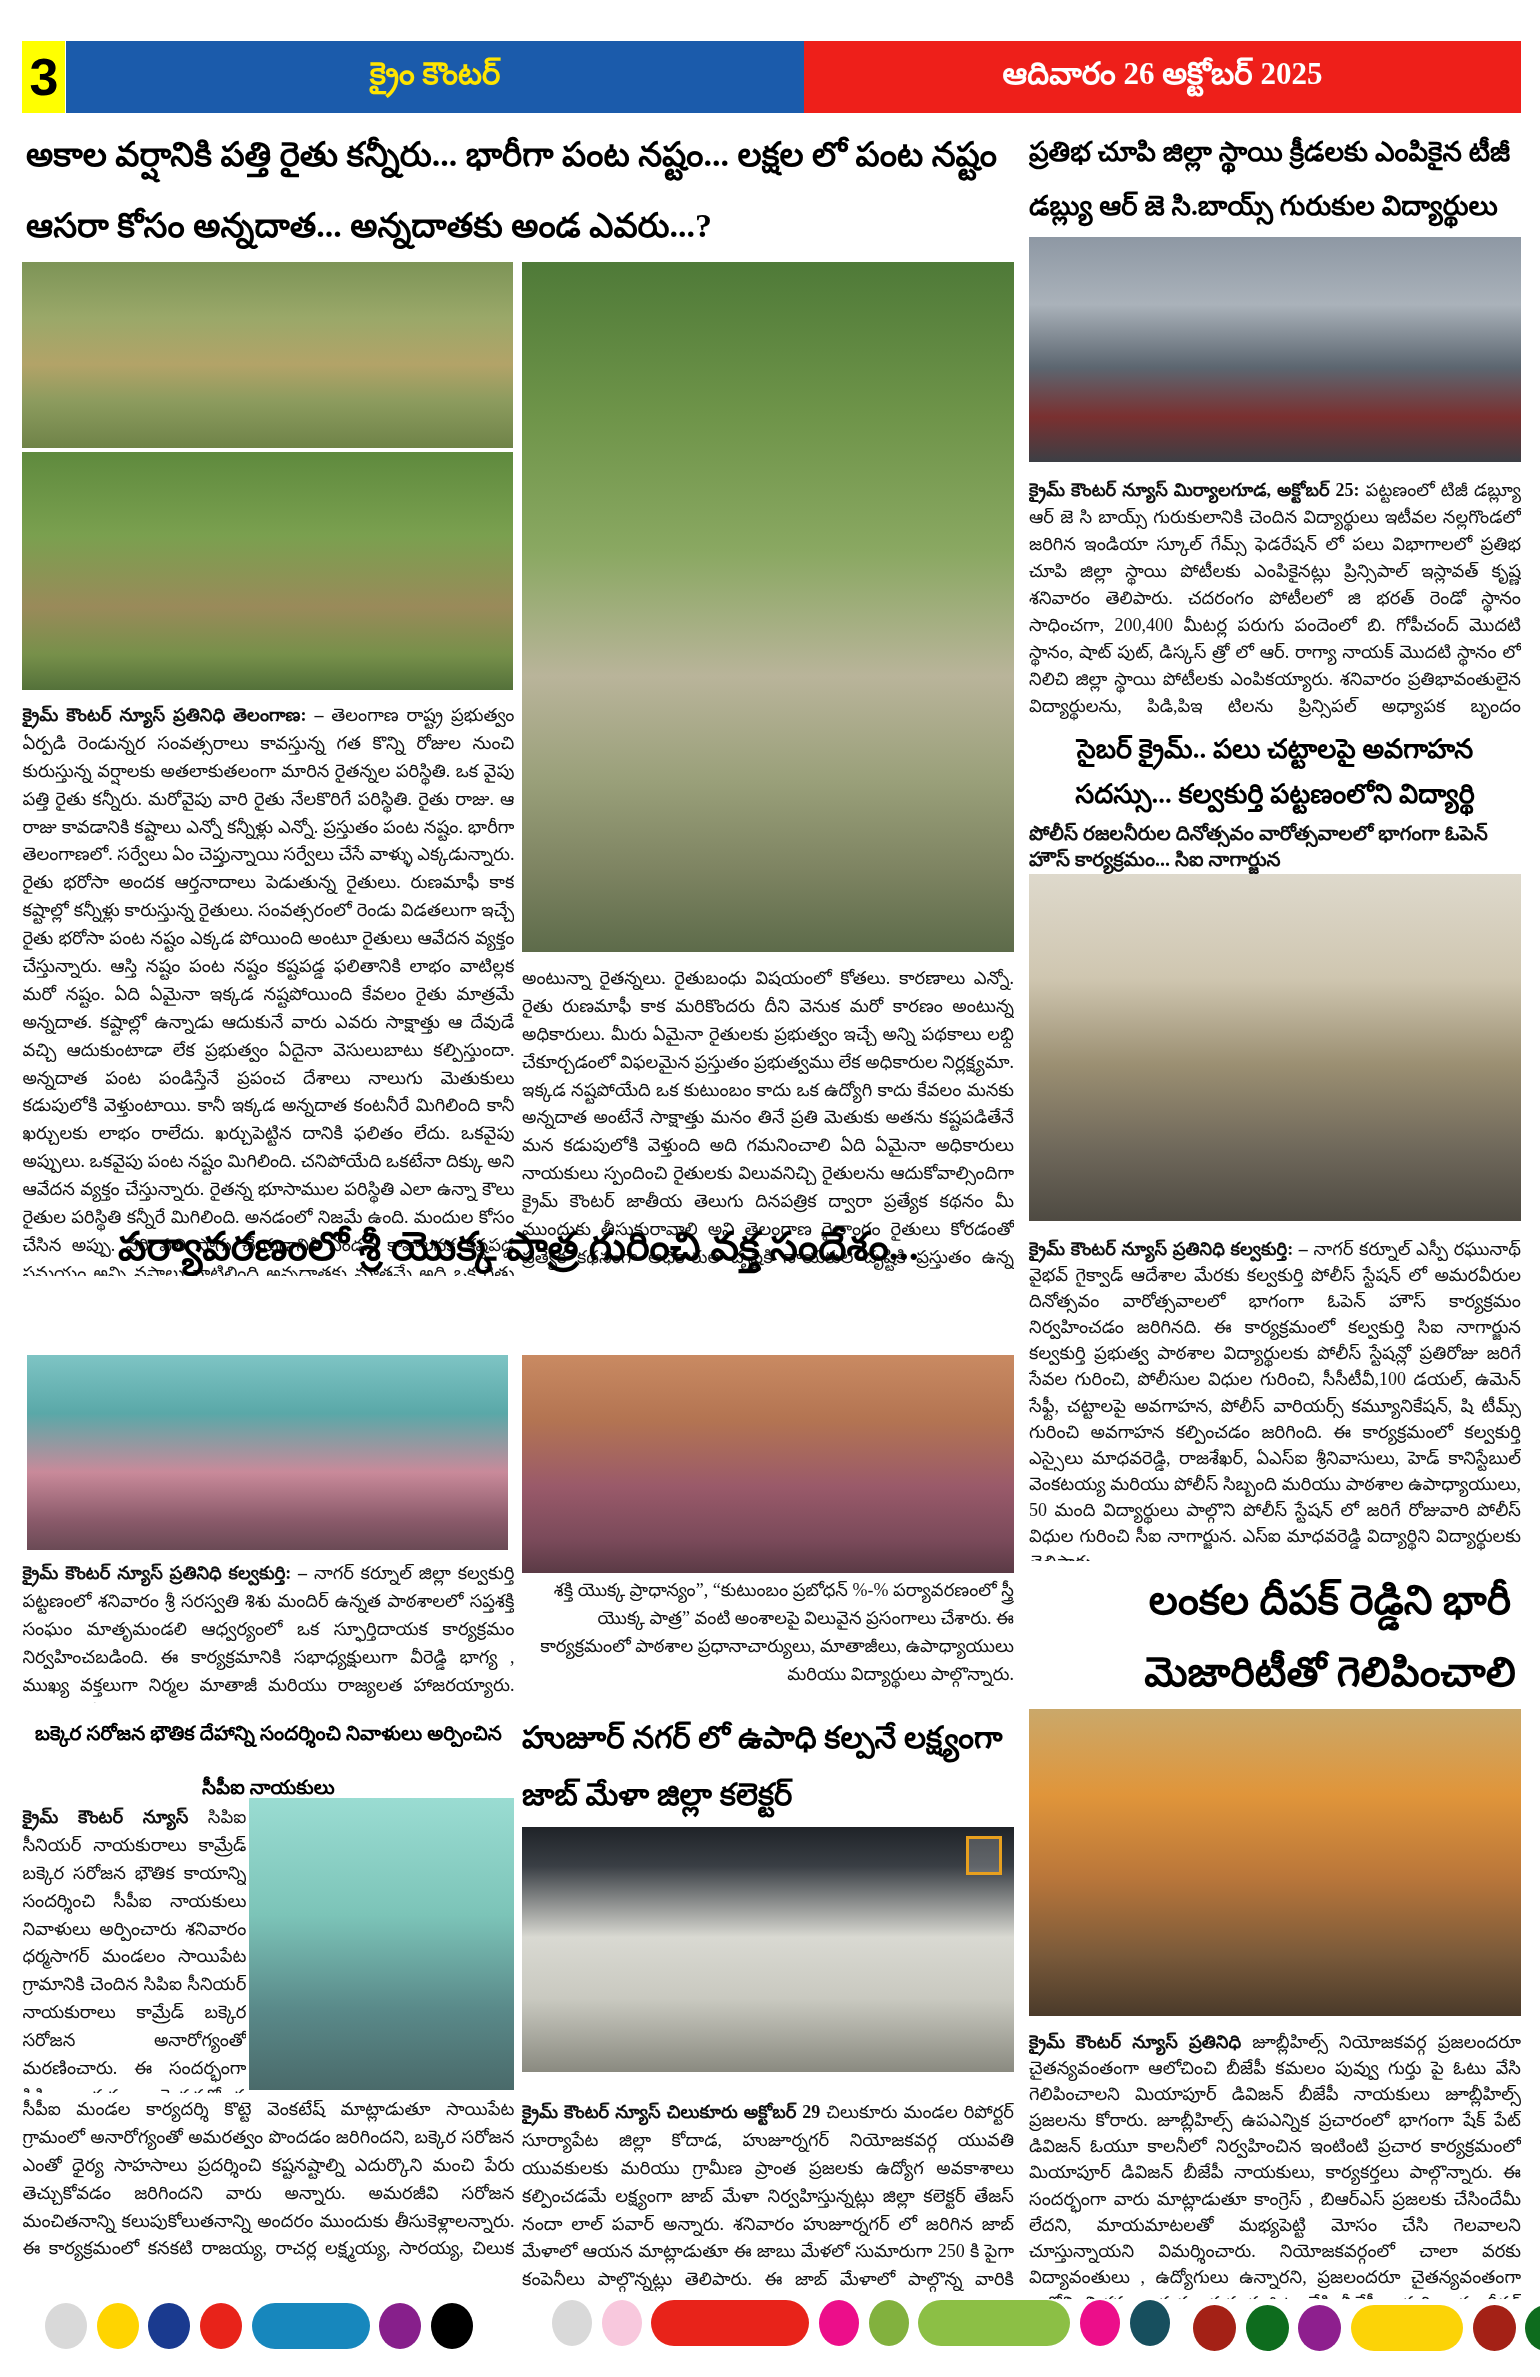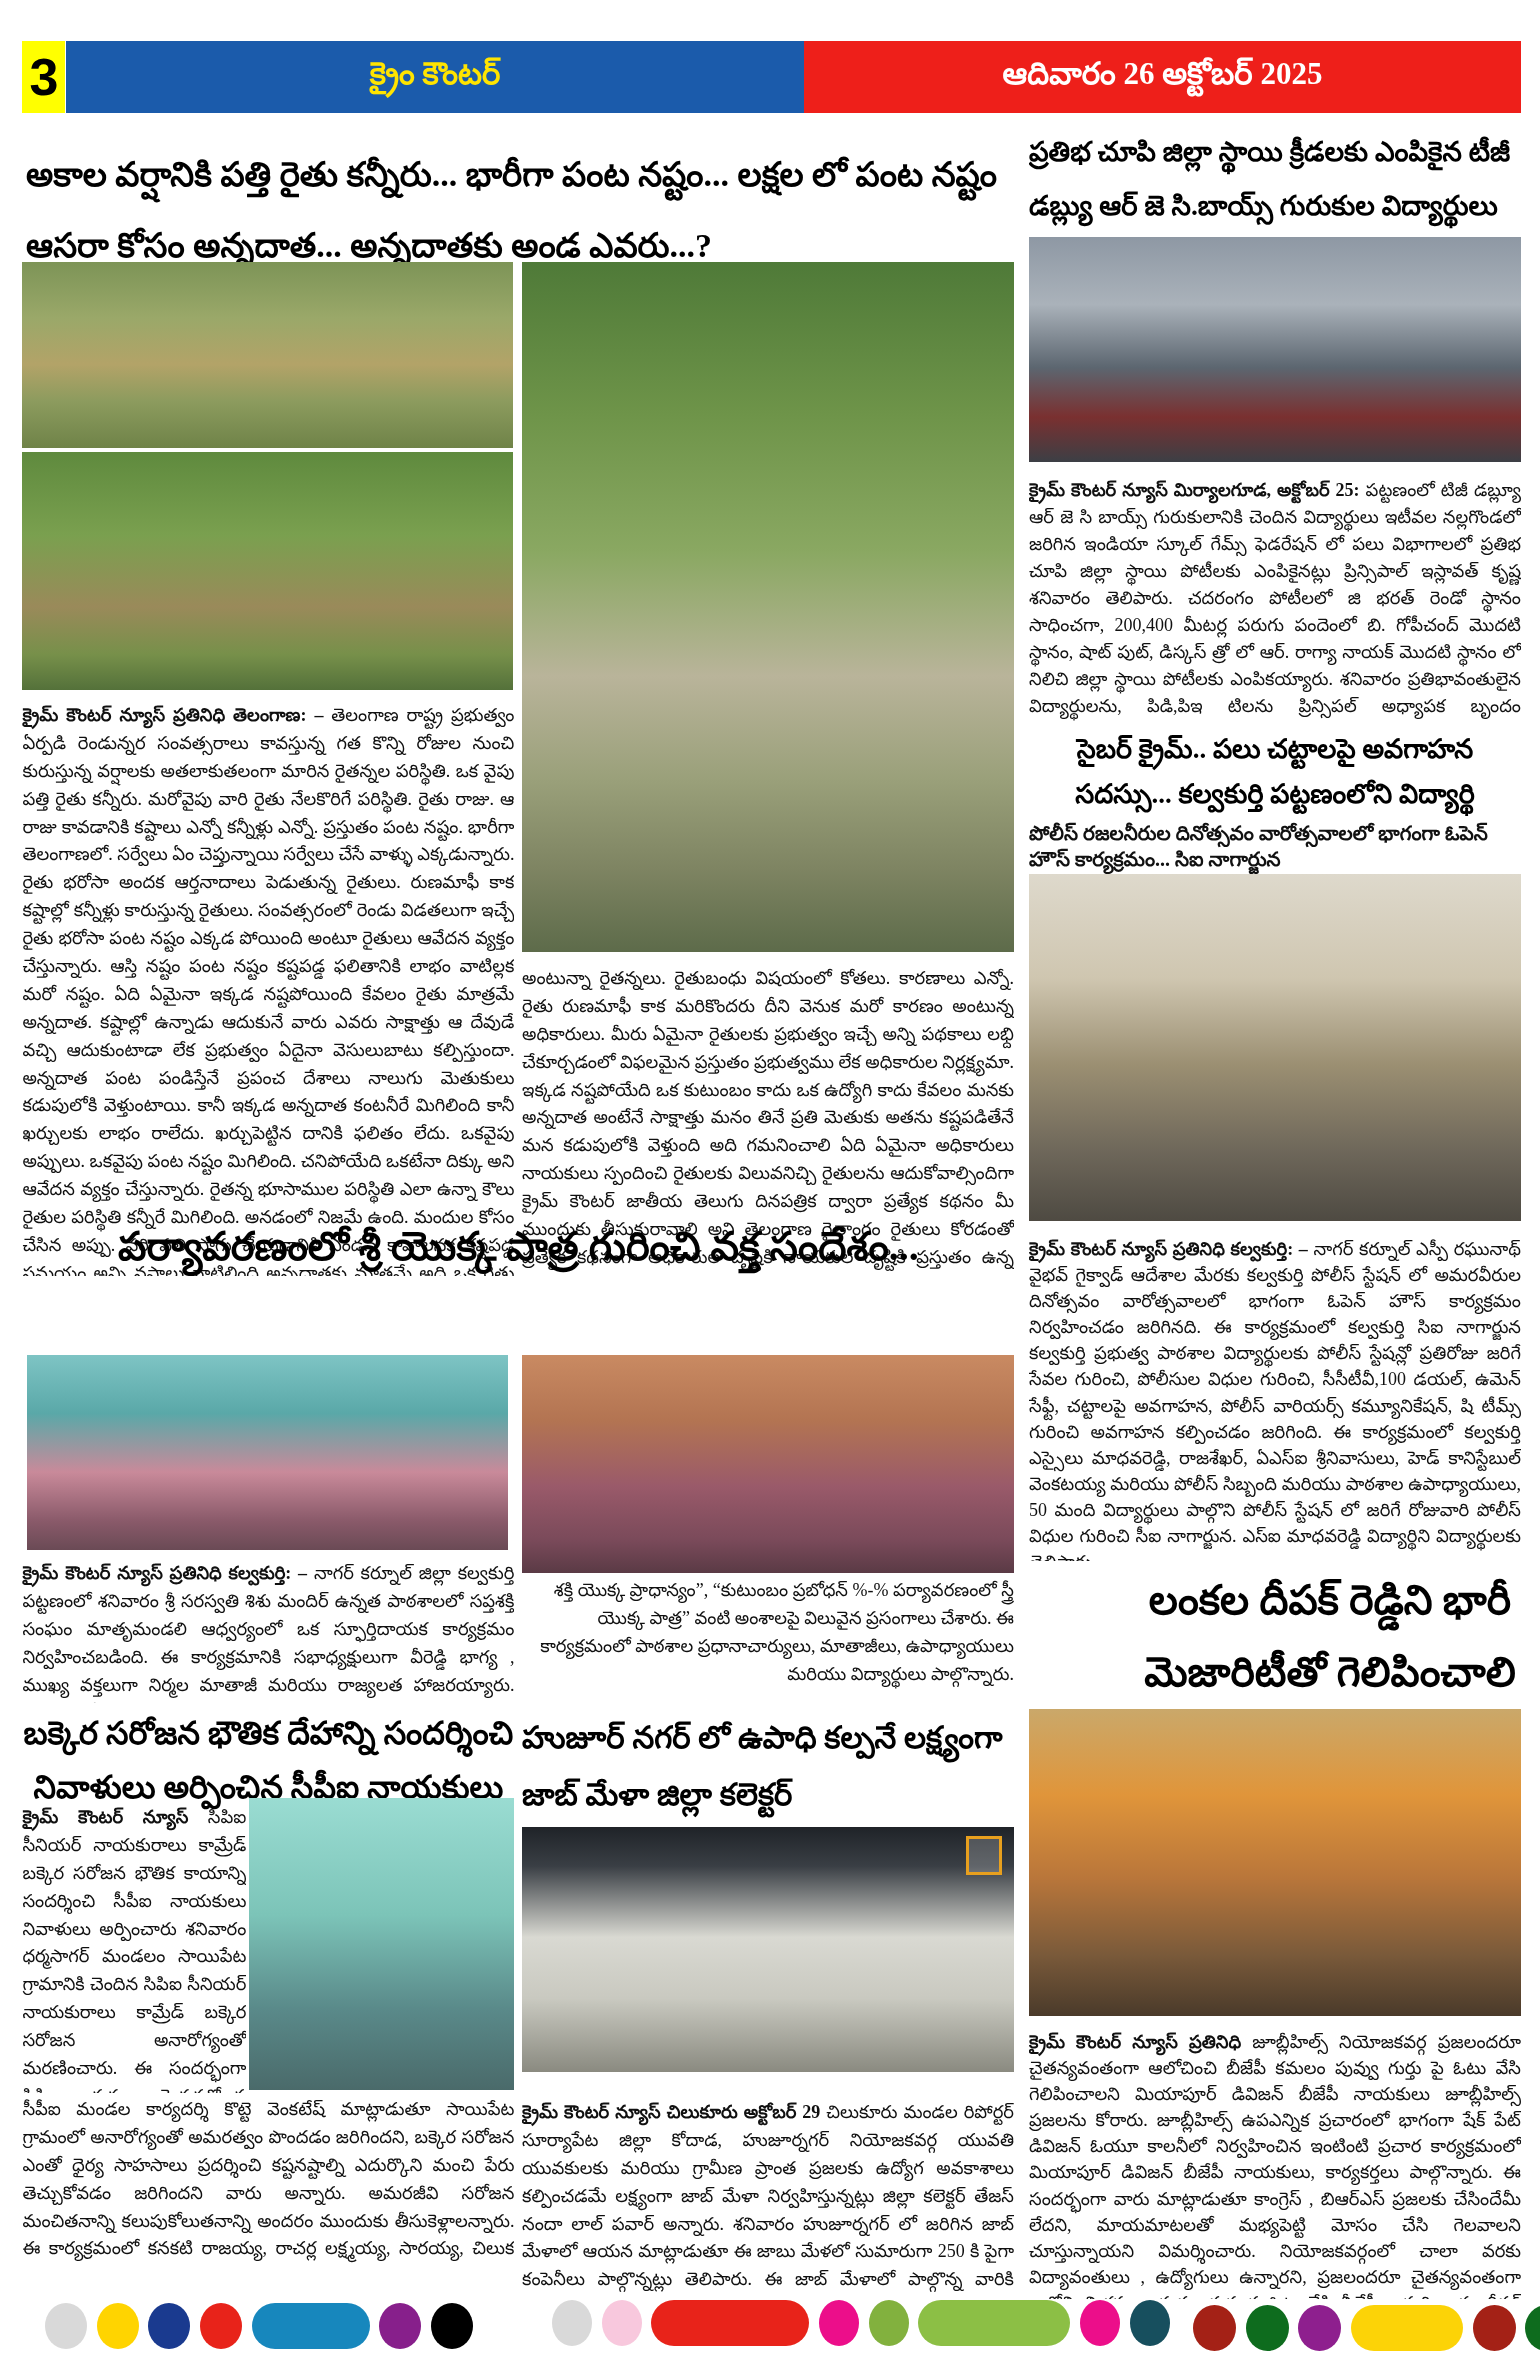--- a/index.html
+++ b/index.html
@@ -5,26 +5,26 @@
   *{margin:0;padding:0;box-sizing:border-box}
   html,body{background:#ffffff}
   body{width:1541px;height:2377px;position:relative;font-family:"Liberation Serif","DejaVu Serif",serif;color:#111}
   .abs{position:absolute;overflow:hidden}
   
   .pagebox{left:22.4px;top:41px;width:43px;height:72px;background:#ffff00;display:flex;align-items:center;justify-content:center;font-size:52px;font-weight:bold;color:#000;font-family:"Liberation Sans",sans-serif}
   .masthead{left:66px;top:41px;width:738px;height:72px;background:#1b5bab;display:flex;align-items:center;justify-content:center;color:#ffe400;font-size:31px;font-weight:bold}
   .datebar{left:804px;top:41px;width:717px;height:72px;background:#ee1f1a;display:flex;align-items:center;justify-content:center;color:#ffffff;font-size:31px;font-weight:bold}
   
   .hl{font-weight:bold;color:#000}
-  .hl-farmers{left:26px;top:139px;width:986px;height:142px;font-size:34px;line-height:71px;text-align:left}
+  .hl-farmers{left:26px;top:119px;width:986px;height:142px;font-size:34px;line-height:71px;text-align:left}
   .hl-sports{left:1029px;top:125px;width:492px;height:110px;font-size:27.6px;line-height:54px;text-align:left}
   .hl-cyber{left:1029px;top:727px;width:492px;height:91px;font-size:27px;line-height:45px;text-align:center}
   .sub-cyber{left:1029px;top:820px;width:492px;height:54px;font-size:20px;line-height:26px;font-weight:bold;text-align:left}
   .hl-env{left:22.4px;top:1211px;width:992px;height:71px;font-size:40px;line-height:71px;text-align:center}
-  .hl-cpi{left:22.4px;top:1706px;width:492px;height:110px;font-size:32px;line-height:54px;text-align:center}
+  .hl-cpi{left:22.4px;top:1706px;width:492px;height:110px;font-size:20px;line-height:54px;text-align:center}
   .hl-jobmela{left:522px;top:1709px;width:492px;height:113px;font-size:31px;line-height:57px;}
   .hl-bjp{left:1084px;top:1564px;width:492px;height:143px;font-size:41px;line-height:72px;text-align:center}
   
   .bt{font-size:18px;line-height:1.55;text-align:justify;color:#101010}
   .bt b{font-weight:bold}
   .t-farmers-left{left:22.4px;top:702px;width:492px;height:574px}
   .t-farmers-mid{left:522px;top:965px;width:492px;height:309px}
   .t-sports{left:1029px;top:477px;width:492px;height:246px;line-height:1.5}
   .t-police{left:1029px;top:1236px;width:492px;height:325px;line-height:1.45}
   .t-env-left{left:22.4px;top:1560px;width:492px;height:143px}

